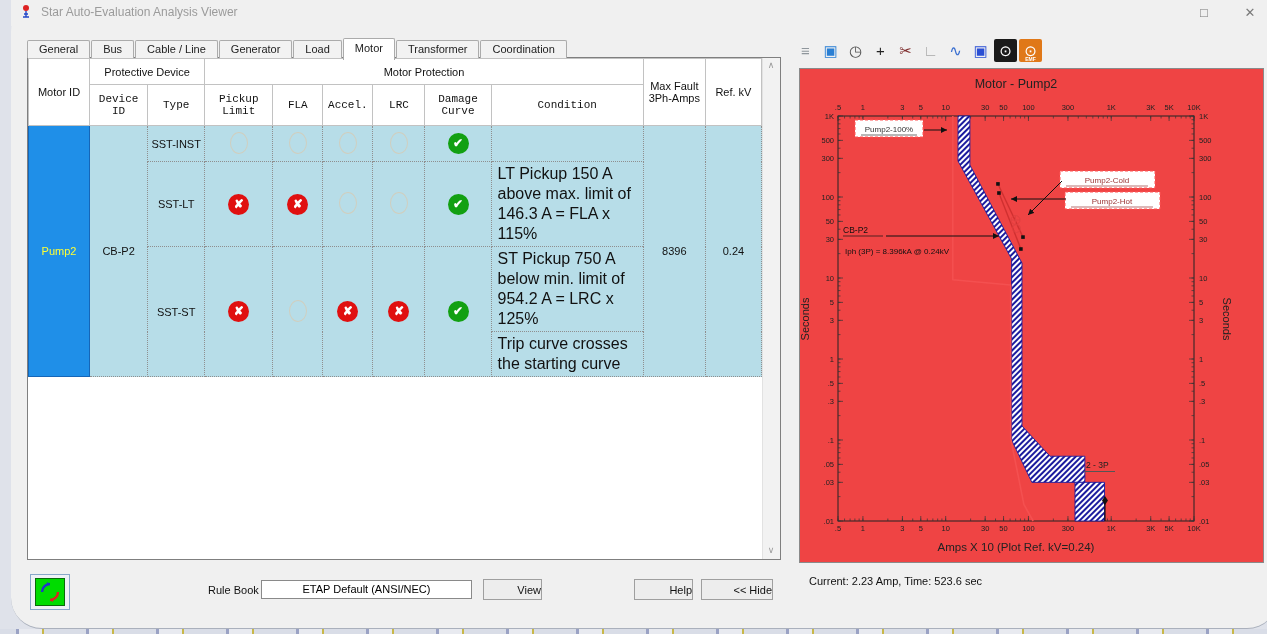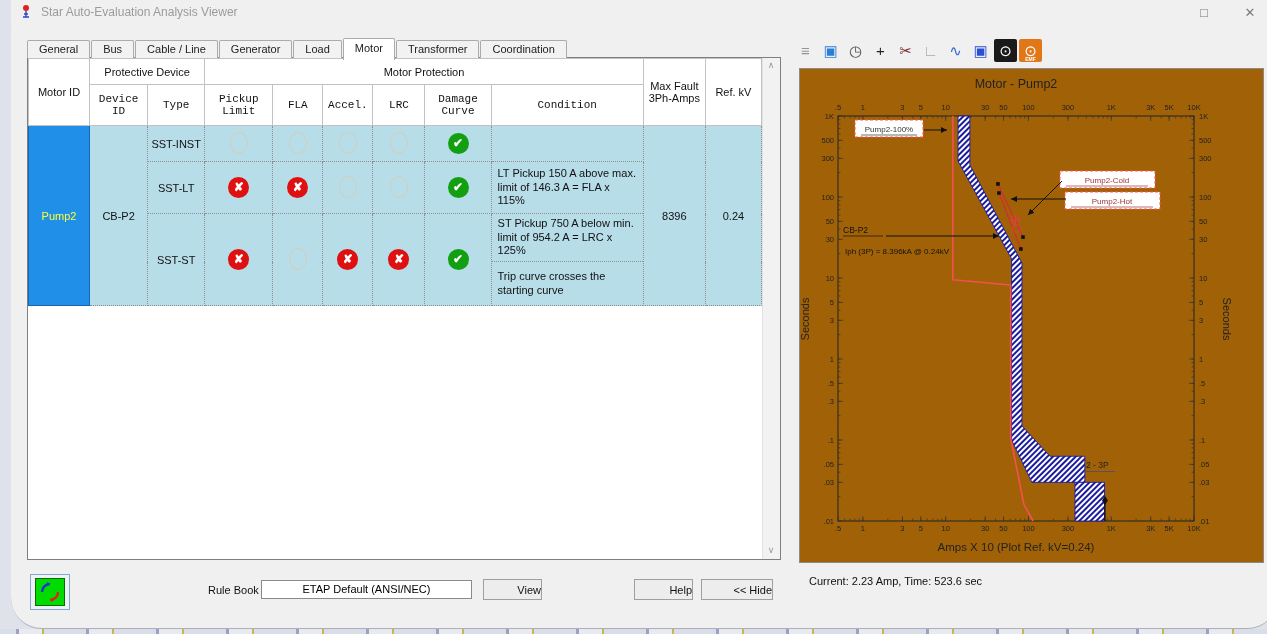--- a/index.html
+++ b/index.html
@@ -19,21 +19,21 @@
   .tab{height:17px;line-height:17px;padding:0 11px;font-size:11px;color:#222;background:#f2f2f2;
     border:1px solid #ababab;border-bottom:none;margin-right:1px;border-radius:2px 2px 0 0;}
   .tab.active{height:21px;line-height:19px;background:#fff;margin-bottom:-2px;z-index:3;position:relative;}
   
   .table-panel{position:absolute;left:16px;top:57px;width:754px;height:503px;background:#fff;
     border:1px solid #7f7f7f;box-sizing:border-box;}
   table.ev{border-collapse:collapse;table-layout:fixed;width:734px;font-size:11px;color:#111;}
   table.ev thead td{border:1px solid #c2c2c2;background:#fff;text-align:center;vertical-align:middle;padding:1px 2px;}
   table.ev tbody td{border:1px dotted #8f8f8f;background:#b7dde8;text-align:center;vertical-align:middle;padding:1px 2px;}
   table.ev td.motor{background:#1f8fe8;color:#ffff33;border:1px solid #1566b8;margin-left:14px;}
-  table.ev td.cond{text-align:left;font-size:11px;padding:2px 6px;line-height:1.25;}
+  table.ev td.cond{text-align:left;font-size:16px;padding:2px 6px;line-height:1.25;}
   .badge{display:inline-block;width:21px;height:21px;border-radius:50%;color:#fff;font-weight:bold;
     font-size:12px;line-height:21px;text-align:center;}
   .badge.pass{background:#12a012;}
   .badge.fail{background:#e01010;}
   .circle-empty{display:inline-block;width:16px;height:20px;border:1px solid #cfcfc0;border-radius:50%;}
   .vscroll{position:absolute;top:0;right:0;width:17px;height:100%;background:#f2f2f2;border-left:1px solid #e2e2e2;}
   .sb-btn{position:absolute;left:0;width:16px;height:16px;text-align:center;font-size:9px;color:#9a9a9a;
     line-height:15px;background:#f2f2f2;}
   .sb-btn.top{top:0;}
   .sb-btn.bottom{bottom:0;}
@@ -49,21 +49,21 @@
     text-align:right;line-height:20px;color:#111;box-sizing:border-box;}
   .btn.view{left:472px;top:579px;width:59px;}
   .btn.help{left:623px;top:579px;width:59px;}
   .btn.hide{left:690px;top:579px;width:72px;}
   
   .toolbar{position:absolute;left:783px;top:39px;height:24px;display:flex;gap:2px;}
   .ticon{width:23px;height:23px;display:flex;align-items:center;justify-content:center;
     font-size:15px;position:relative;border-radius:2px;}
   .ticon .tag{position:absolute;bottom:0;left:0;right:0;font-size:5px;line-height:5px;
     text-align:center;color:#fff;font-weight:bold;}
-  .plot-panel{position:absolute;left:788px;top:68px;width:465px;height:495px;background:#a16207;
+  .plot-panel{position:absolute;left:788px;top:68px;width:465px;height:495px;background:#ef4444;
     border:1px solid #8a8a8a;box-sizing:border-box;}
   .status{position:absolute;left:798px;top:575px;font-size:11px;color:#111;text-align:right;}
   .sliver{position:absolute;left:0;bottom:0;width:100%;height:5px;
     background:repeating-linear-gradient(90deg,#d9dde7 0 16px,#9aa2c4 16px 19px,#e8eaf0 19px 42px,#c8b84a 42px 44px,#d9dde7 44px 70px);}
 </style>
 </head>
 <body>
 
 <div class="window">
 

